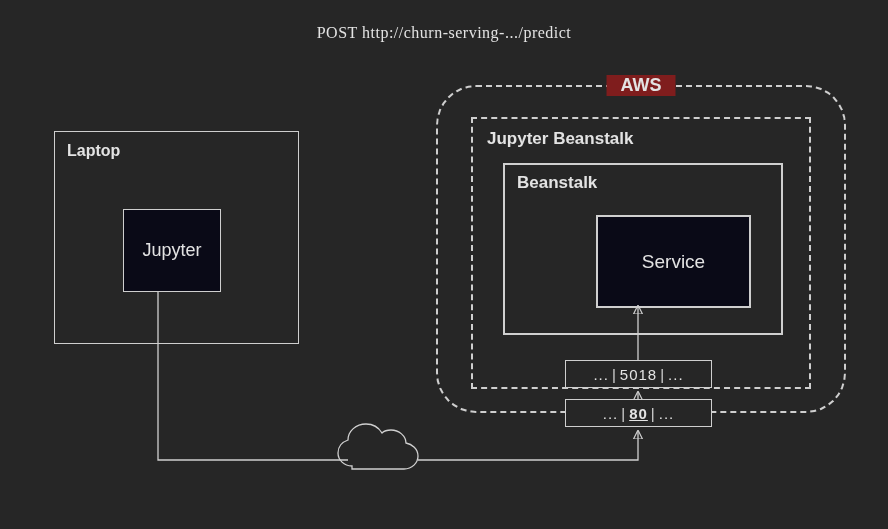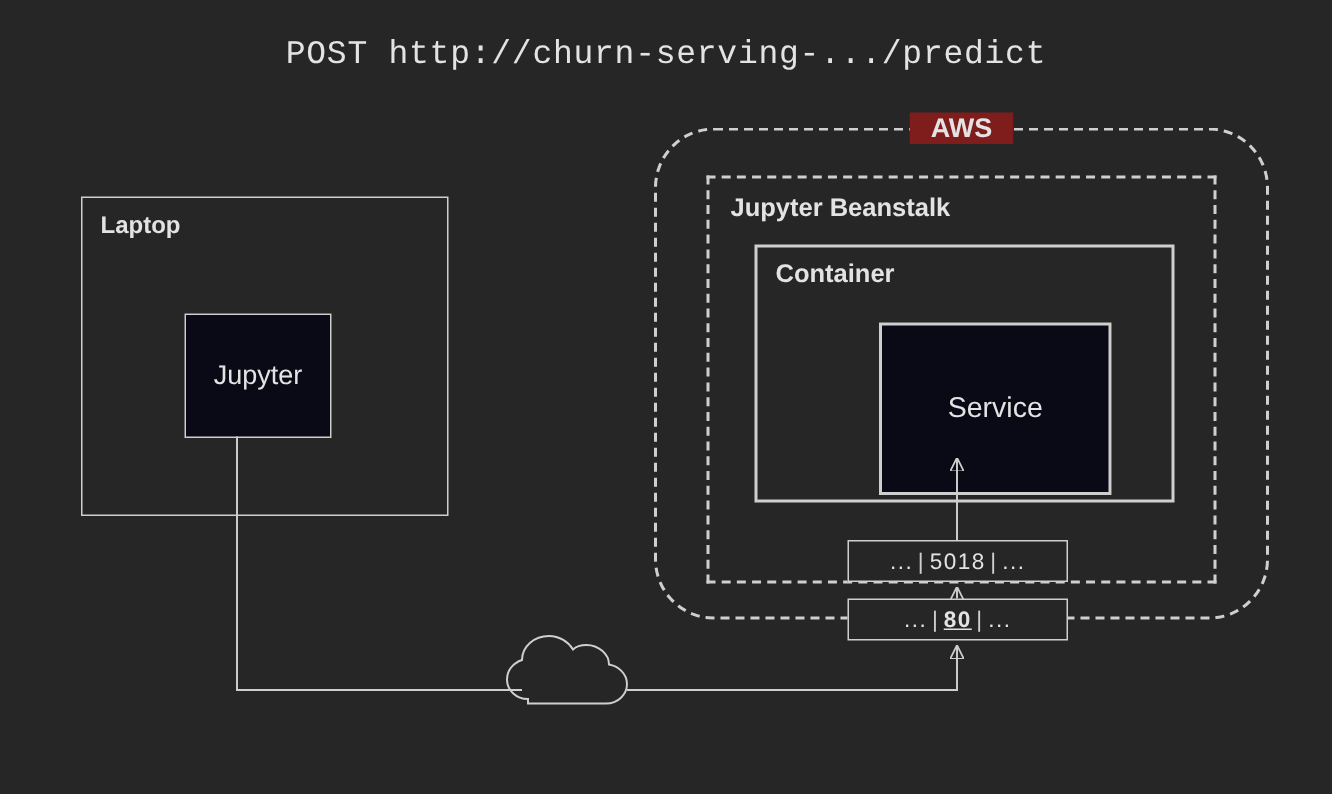--- a/index.html
+++ b/index.html
@@ -16,22 +16,22 @@
     position: relative;
     width: 888px;
     height: 529px;
   }
   .title {
     position: absolute;
     top: 24px;
     left: 0;
     width: 100%;
     text-align: center;
-    font-family: Liberation Mono, monospace;
-    font-size: 22px;
+    font-family: Liberation Serif, serif;
+    font-size: 16px;
     letter-spacing: 0.5px;
     color: #e3e3e3;
   }
 
   
   .laptop {
     position: absolute;
     left: 35px;
     top: 131px;
     width: 245px;
@@ -123,24 +123,24 @@
     left: 12px;
     top: 8px;
     font-weight: 700;
     font-size: 17px;
     color: #e3e3e3;
   }
 
   
   .service {
     position: absolute;
-    left: 81px;
+    left: 91px;
     top: 50px;
     width: 155px;
-    height: 115px;
+    height: 93px;
     border: 2px solid #cfcfcf;
     background: #0a0a17;
     box-sizing: border-box;
     display: flex;
     align-items: center;
     justify-content: center;
   }
   .service span {
     font-size: 19px;
     color: #e3e3e3;
@@ -203,21 +203,21 @@
     </div>
   </div>
 
   <div class="aws">
     <div class="aws-label-mask">AWS</div>
 
     <div class="eb">
       <div class="eb-label">Jupyter Beanstalk</div>
 
       <div class="container-box">
-        <div class="container-label">Container</div>
+        <div class="container-label">Beanstalk</div>
 
         <div class="service">
           <span>Service</span>
         </div>
       </div>
     </div>
   </div>
 
   <div class="ports ports-9696">
     <span>...</span>

